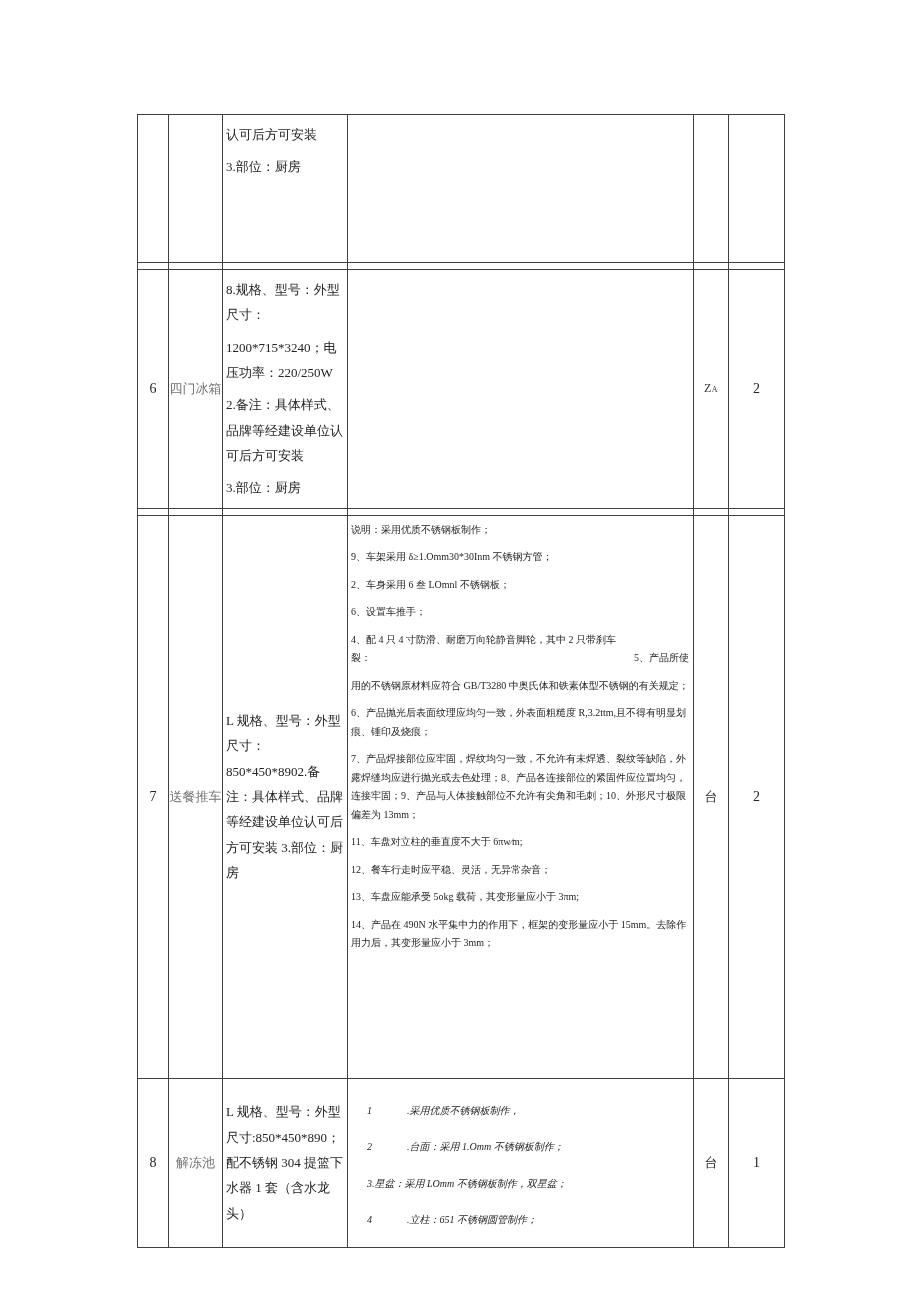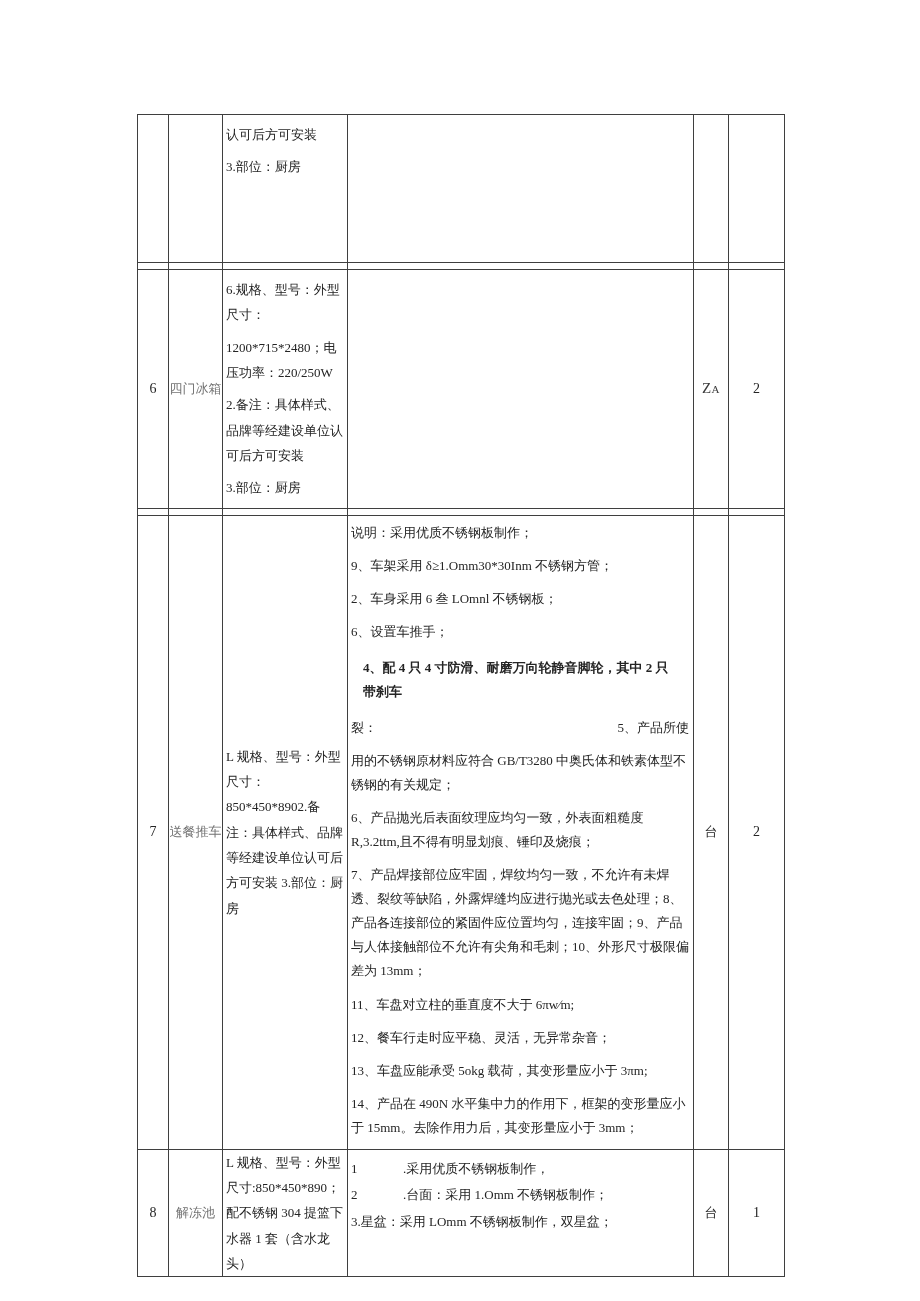--- a/index.html
+++ b/index.html
@@ -29,32 +29,32 @@
   .c-qty  { width:55px; }
   .vc { display:flex; align-items:center; justify-content:center; text-align:center; }
   .rA { min-height:148px; }
   .r6 { min-height:236px; }
   .r7 { min-height:563px; }
   .r8 { min-height:111px; }
   .seam .cell { height:7px; }
   .num { font-size:14px; }
   .qty { font-size:14px; }
   .unit { font-size:13px; }
-  .sc { font-variant:small-caps; font-size:15px; letter-spacing:0.5px; color:#3a3a3a; }
+  .sc { font-variant:small-caps; font-size:12px; letter-spacing:0.5px; color:#3a3a3a; }
   .item-name { font-size:13px; color:#737373; line-height:1.2; }
   .spec-body { padding:7px 2px 0 3px; font-size:13px; line-height:1.95; }
   .spec-body .sp { margin:0 0 7px 0; }
   .c-spec.mid { display:flex; flex-direction:column; justify-content:center; padding-top:0; }
   .c-spec.mid .spec-inner { padding:0 2px 0 3px; font-size:13px; line-height:1.95; }
-  .desc-body { padding:5px 4px 0 3px; font-size:13px; line-height:1.85; }
+  .desc-body { padding:5px 4px 0 3px; font-size:10px; line-height:1.85; }
   .d7 .dp { margin:0 0 9px 0; }
-  .d7 .tight { margin:12px;font-weight:bold; }
+  .d7 .tight { margin:0; }
   .split { display:flex; justify-content:space-between; margin:0 0 9px 0; }
   .d8 { padding-top:6px; }
-  .d8 .dp { margin:0; line-height:2.05; white-space:pre-wrap; tab-size:16; }
+  .d8 .dp { margin:16px; line-height:2.05; white-space:pre-wrap; tab-size:16;font-style:italic; }
 </style>
 </head>
 <body>
 
 <div class="page">
   <div class="doc-table">
 
     <div class="row rA">
       <div class="cell c-no vc num"></div>
       <div class="cell c-name vc item-name"></div>
@@ -76,22 +76,22 @@
       <div class="cell c-desc"></div>
       <div class="cell c-unit"></div>
       <div class="cell c-qty"></div>
     </div>
 
     <div class="row r6">
       <div class="cell c-no vc num">6</div>
       <div class="cell c-name vc item-name">四门冰箱</div>
       <div class="cell c-spec">
         <div class="spec-body">
-          <div class="sp">6.规格、型号：外型尺寸：</div>
-          <div class="sp">1200*715*2480；电压功率：220/250W</div>
+          <div class="sp">8.规格、型号：外型尺寸：</div>
+          <div class="sp">1200*715*3240；电压功率：220/250W</div>
           <div class="sp">2.备注：具体样式、品牌等经建设单位认可后方可安装</div>
           <div class="sp">3.部位：厨房</div>
         </div>
       </div>
       <div class="cell c-desc"></div>
       <div class="cell c-unit vc sc">Za</div>
       <div class="cell c-qty vc qty">2</div>
     </div>
 
     <div class="seam">
@@ -137,20 +137,21 @@
       <div class="cell c-no vc num">8</div>
       <div class="cell c-name vc item-name">解冻池</div>
       <div class="cell c-spec mid">
         <div class="spec-inner">L 规格、型号：外型尺寸:850*450*890；配不锈钢 304 提篮下水器 1 套（含水龙头）</div>
       </div>
       <div class="cell c-desc">
         <div class="desc-body d8">
           <div class="dp">1	.采用优质不锈钢板制作，</div>
           <div class="dp">2	.台面：采用 1.Omm 不锈钢板制作；</div>
           <div class="dp">3.星盆：采用 LOmm 不锈钢板制作，双星盆；</div>
+          <div class="dp">4	.立柱：651 不锈钢圆管制作；</div>
         </div>
       </div>
       <div class="cell c-unit vc unit">台</div>
       <div class="cell c-qty vc qty">1</div>
     </div>
 
   </div>
 </div>
 
 </body></html>

